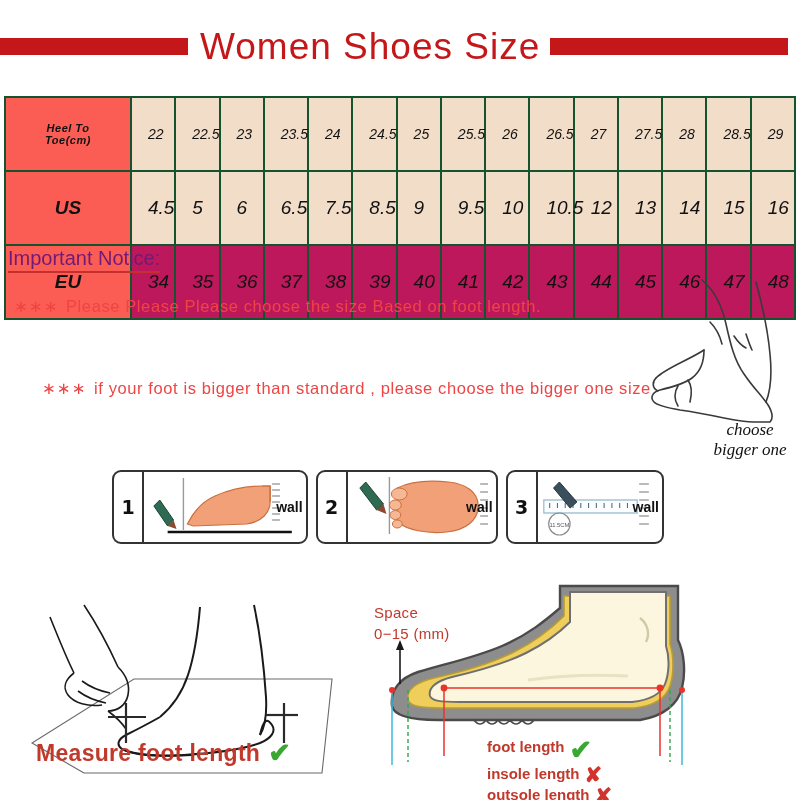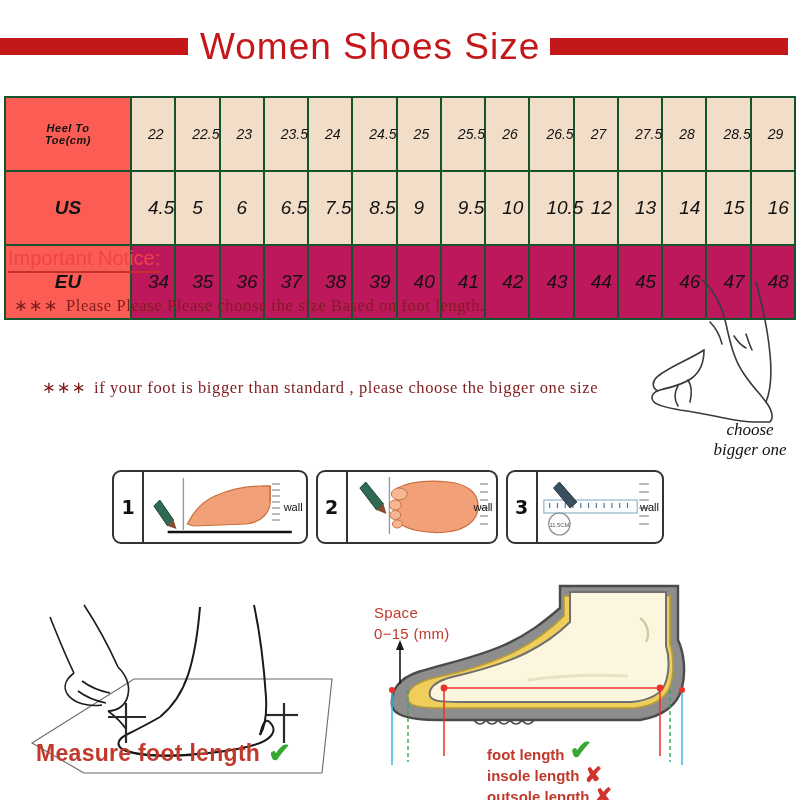--- a/index.html
+++ b/index.html
@@ -77,35 +77,34 @@
   }
   .size-table tr.cm td.cell { font-size: 14px; }
   .size-table tr.us td.cell { font-size: 19px; }
   .size-table tr.eu td.cell { font-size: 19px; }
 
   
   .notice-title {
     position: absolute;
     top: 246px; left: 8px;
     font-size: 20px;
-    color: #ef4444;
+    color: #701a75;
     border-bottom: 2px solid #c4302b;
     padding-bottom: 1px;
     line-height: 1.2;
   }
   .notice-block {
     position: absolute;
     left: 14px;
     width: 660px;
-    color: #7f1d1d;
+    color: #ef4444;
     font-size: 16.5px;
     letter-spacing: .6px;
     line-height: 28px;
     white-space: nowrap;
-    font-family: Liberation Serif, serif;
   }
   .notice-block.p1 { top: 292px; }
   .notice-block.p2 { top: 374px; margin-left: 28px; }
   .stars {
     display: inline-block;
     width: 52px;
     letter-spacing: 1px;
   }
   .indent { display: inline-block; width: 52px; }
 
@@ -156,22 +155,22 @@
     font-size: 19px;
     font-weight: bold;
     color: #111;
     font-family: "DejaVu Sans", sans-serif;
   }
   .step-art { flex: 1; position: relative; }
   .wall-word {
     position: absolute;
     right: 3px; top: 50%;
     transform: translateY(-50%);
-    font-size: 11px;
-    font-weight: normal;
+    font-size: 14px;
+    font-weight: bold;
     color: #111;
   }
 
   
   .measure-art {
     position: absolute;
     top: 575px; left: 22px;
     width: 340px; height: 200px;
   }
   .measure-label {
@@ -214,21 +213,21 @@
   .shoe-legend {
     position: absolute;
     top: 737px; left: 487px;
     font-size: 15px;
     font-weight: bold;
     color: #c0392b;
     line-height: 19px;
   }
   .shoe-legend div {
     display: flex;
-    align-items: flex-end;
+    align-items: flex-start;
     gap: 5px;
     white-space: nowrap;
   }
 </style>
 </head>
 <body>
 
 <div class="title-row">
   <div class="title-bar-left"></div>
   <div class="title-text">Women  Shoes  Size</div>

